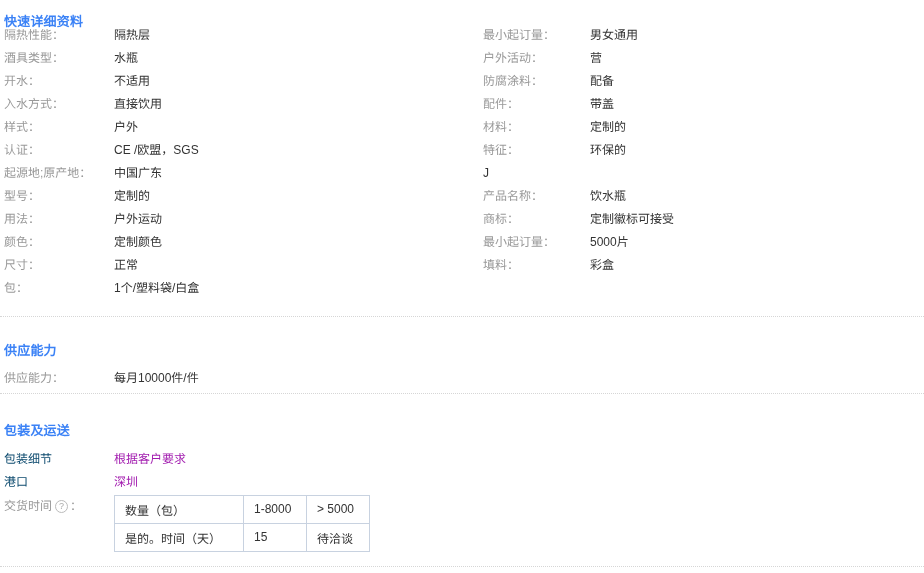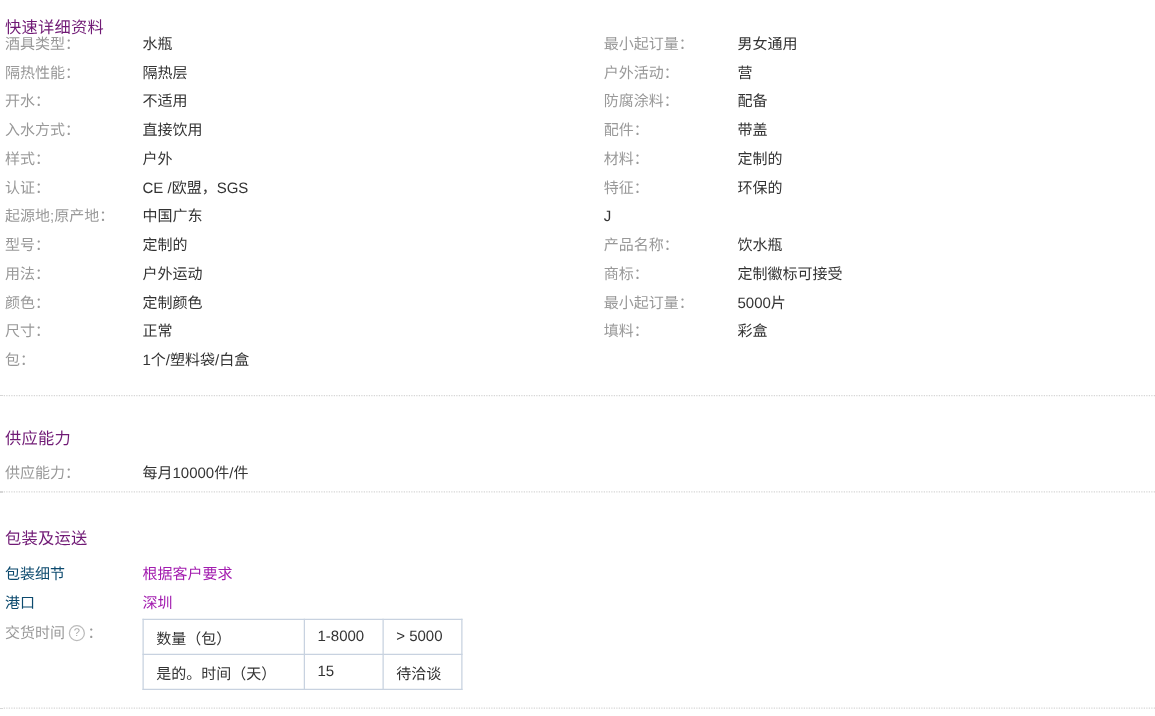--- a/index.html
+++ b/index.html
@@ -20,22 +20,22 @@
   .page {
     position: relative;
     width: 924px;
     height: 573px;
     box-sizing: border-box;
   }
 
   
   .section-title {
     font-size: 13px;
-    font-weight: normal;
-    color: #701a75;
+    font-weight: bold;
+    color: #3b82f6;
     letter-spacing: 0.2px;
     line-height: 16px;
   }
 
   
   .divider {
     position: absolute;
     left: 0;
     width: 924px;
     height: 0;
@@ -182,26 +182,26 @@
 </head>
 <body>
 
 <div class="page">
 
   <section id="quick-details">
     <h2 class="section-title">快速详细资料</h2>
 
     <div class="col-left">
       <div class="attr-row">
+        <span class="attr-label">隔热性能：</span>
+        <span class="attr-value">隔热层</span>
+      </div>
+      <div class="attr-row">
         <span class="attr-label">酒具类型：</span>
         <span class="attr-value">水瓶</span>
-      </div>
-      <div class="attr-row">
-        <span class="attr-label">隔热性能：</span>
-        <span class="attr-value">隔热层</span>
       </div>
       <div class="attr-row">
         <span class="attr-label">开水：</span>
         <span class="attr-value">不适用</span>
       </div>
       <div class="attr-row">
         <span class="attr-label">入水方式：</span>
         <span class="attr-value">直接饮用</span>
       </div>
       <div class="attr-row">

